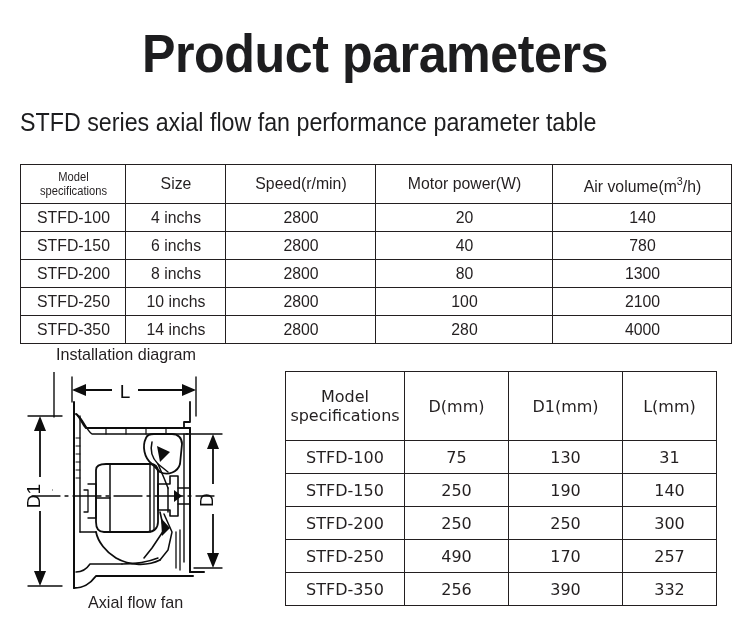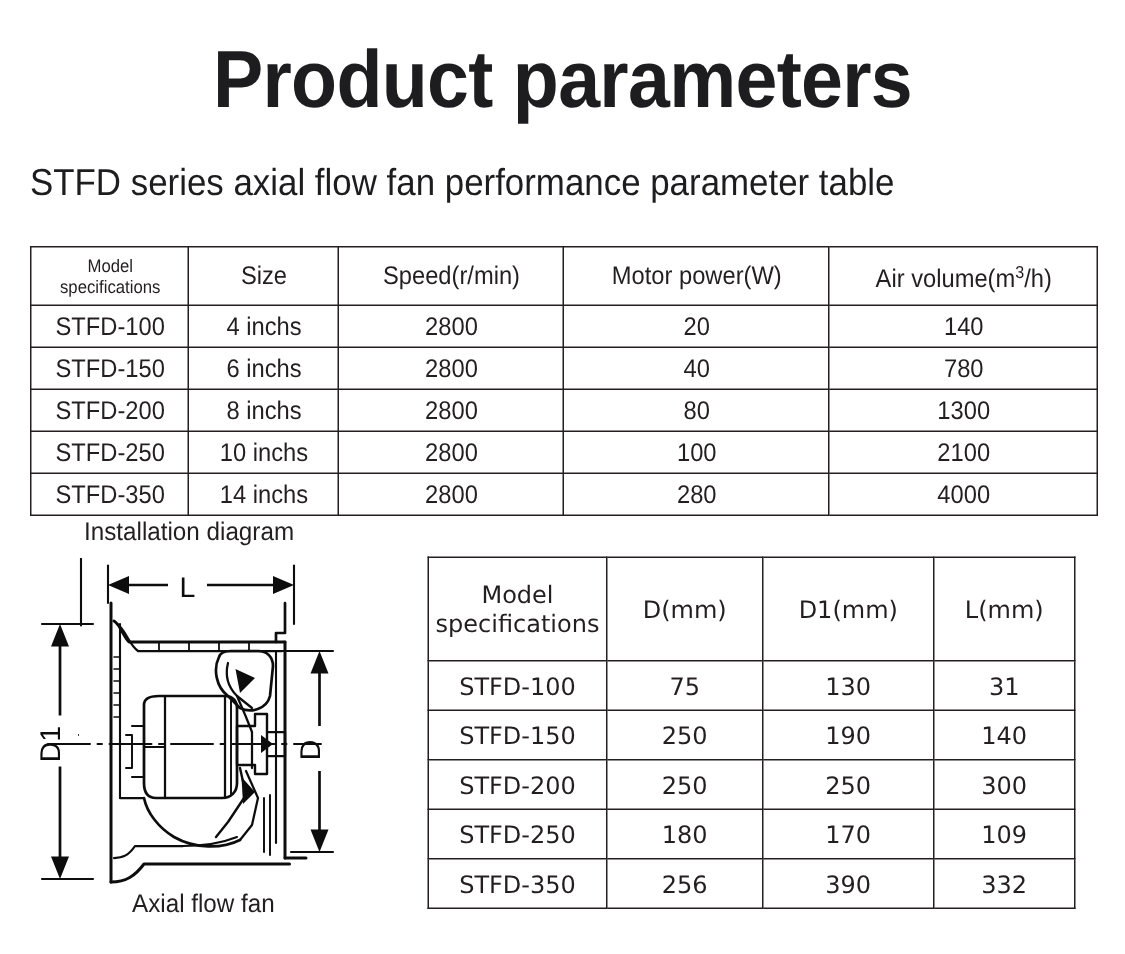--- a/index.html
+++ b/index.html
@@ -340,23 +340,23 @@
       <td>140</td>
     </tr>
     <tr>
       <td>STFD-200</td>
       <td>250</td>
       <td>250</td>
       <td>300</td>
     </tr>
     <tr>
       <td>STFD-250</td>
-      <td>180</td>
+      <td>490</td>
       <td>170</td>
-      <td>109</td>
+      <td>257</td>
     </tr>
     <tr>
       <td>STFD-350</td>
       <td>256</td>
       <td>390</td>
       <td>332</td>
     </tr>
   </tbody>
 </table>
 

